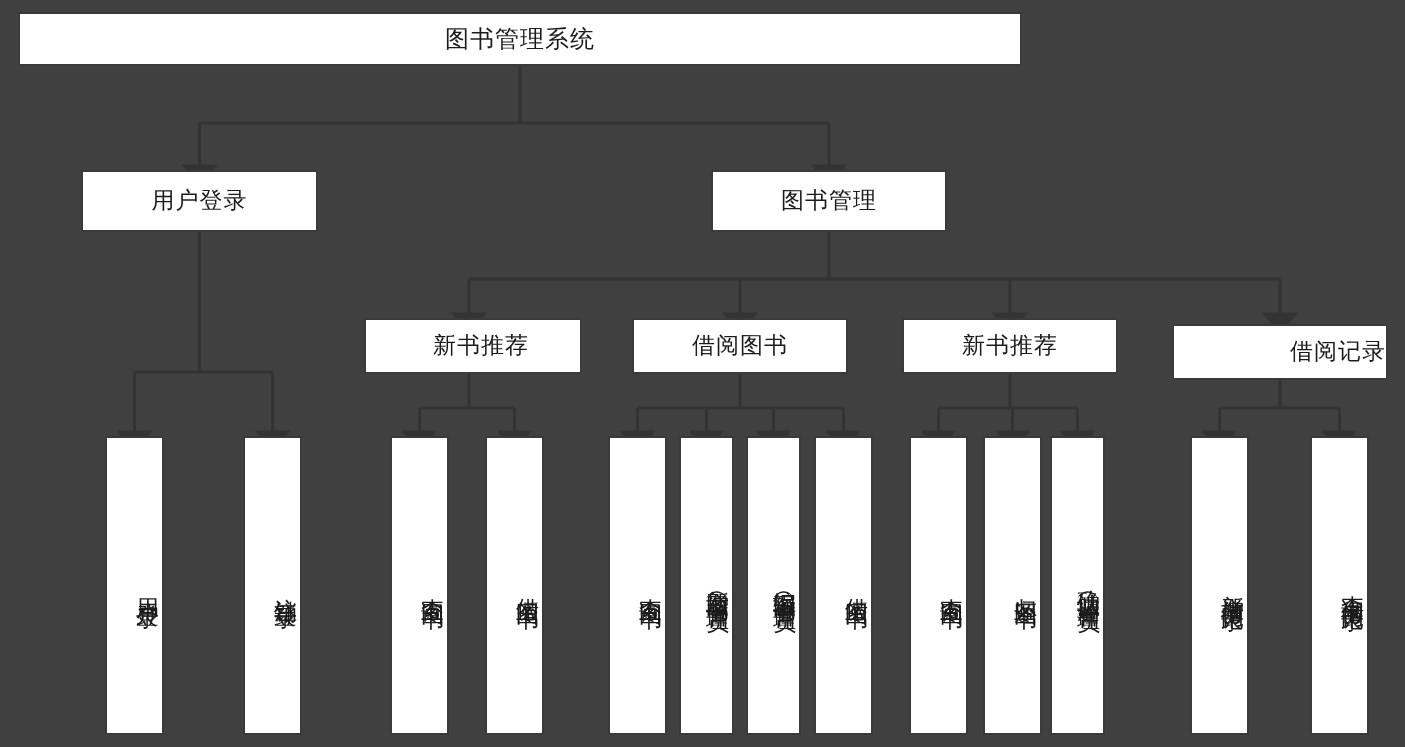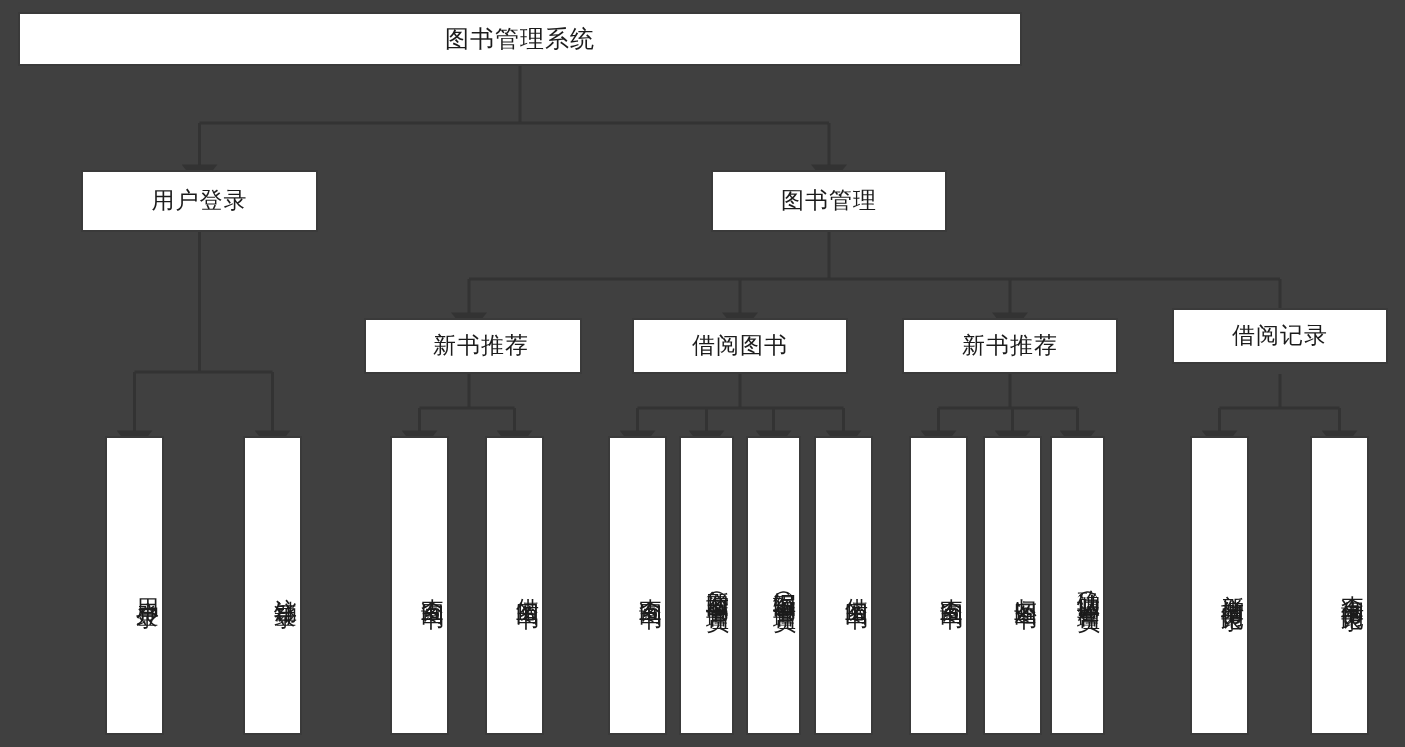--- a/index.html
+++ b/index.html
@@ -126,21 +126,21 @@
       </div>
       <div class="node horizontal" style="left: 364px; top: 318px; width: 218px; height: 56px; padding-left: 16px;">
         <span>新书推荐</span>
       </div>
       <div class="node horizontal" style="left: 632px; top: 318px; width: 216px; height: 56px;">
         <span>借阅图书</span>
       </div>
       <div class="node horizontal" style="left: 902px; top: 318px; width: 216px; height: 56px;">
         <span>新书推荐</span>
       </div>
-      <div class="node horizontal" style="left: 1172px; top: 308px; width: 216px; height: 56px;">
+      <div class="node horizontal" style="left: 1172px; top: 324px; width: 216px; height: 56px; justify-content: flex-end;">
         <span>借阅记录</span>
       </div>
       <div class="node vertical" style="left: 105px; top: 436px; width: 59px; height: 299px;">
         <span class="vtext">用户登录</span>
       </div>
       <div class="node vertical" style="left: 243px; top: 436px; width: 59px; height: 299px;">
         <span class="vtext">注销登录</span>
       </div>
       <div class="node vertical" style="left: 390px; top: 436px; width: 59px; height: 299px;">
         <span class="vtext">查询图书</span>

